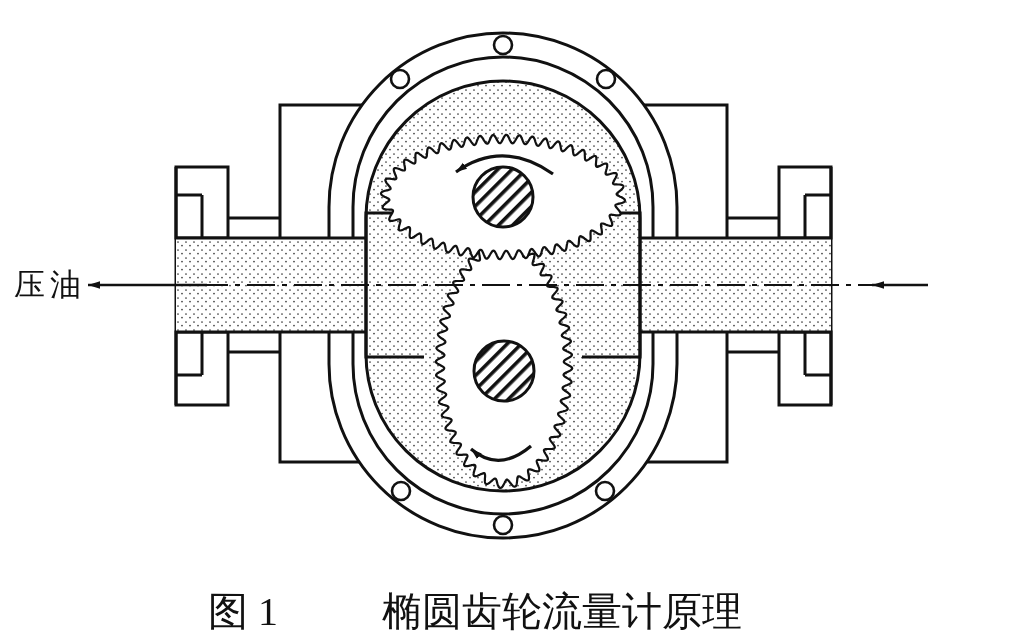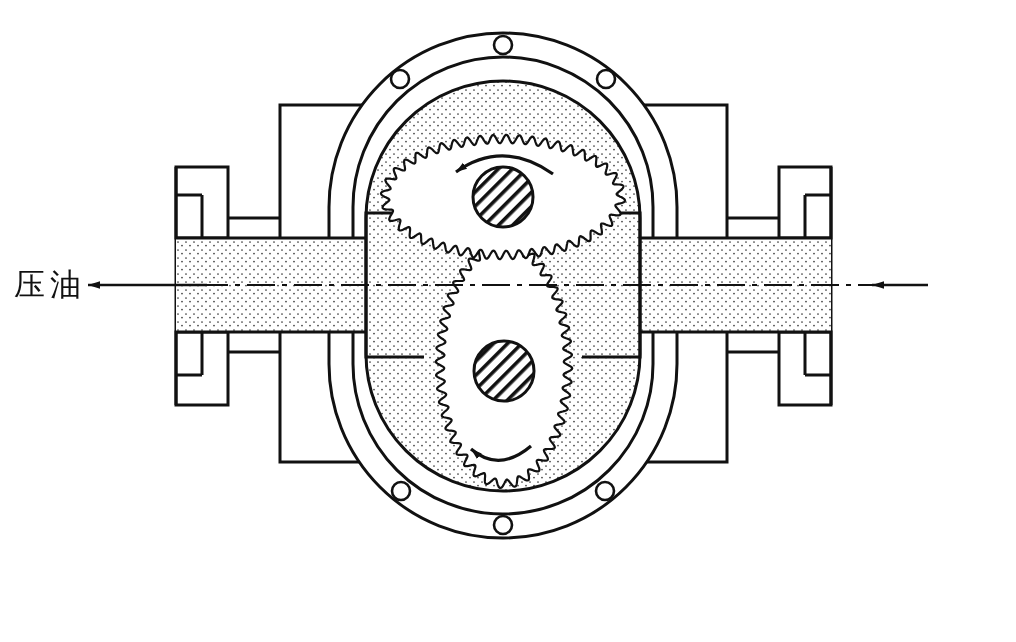--- a/index.html
+++ b/index.html
@@ -87,14 +87,18 @@
   <path d="M531,446 Q499,473 471,449" fill="none" stroke="#111" stroke-width="3.2" marker-end="url(#ah2)"></path>
 
   <path d="M200,285 H875" fill="none" stroke="#111" stroke-width="2.2" stroke-dasharray="28 7 5 7"></path>
 
   <path d="M207,285 L88,285" stroke="#111" stroke-width="2.6" fill="none" marker-end="url(#ah)"></path>
   <path d="M928,285 L872,285" stroke="#111" stroke-width="2.6" fill="none" marker-end="url(#ah)"></path>
 </svg>
 
 <div id="lbl-left" class="flow-label">压油</div>
 
+<div class="caption">
+  <span>图 1</span>
+  <span>椭圆齿轮流量计原理</span>
+</div>
 
 </div>
 
 </body></html>

